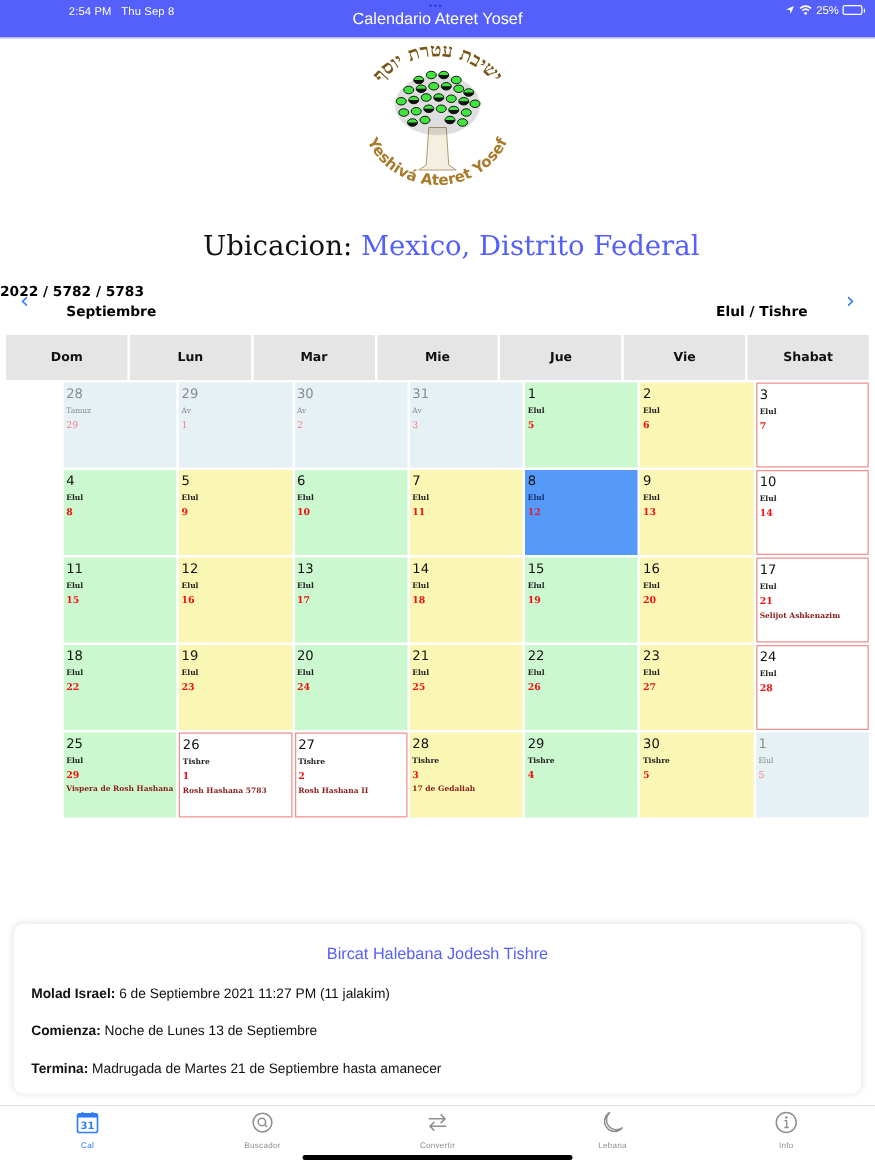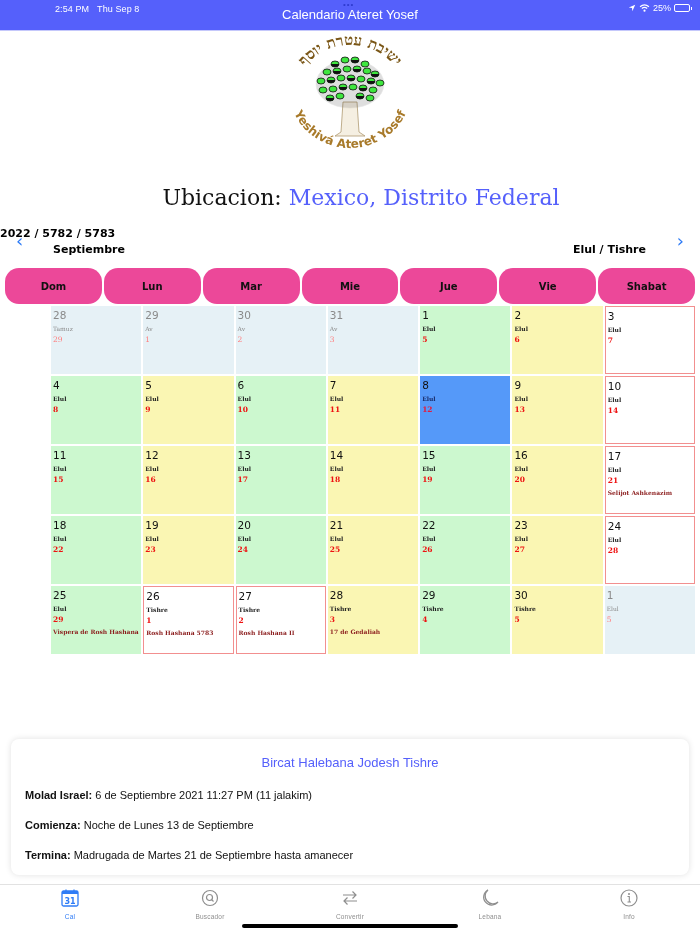--- a/index.html
+++ b/index.html
@@ -29,21 +29,21 @@
   .nav-prev, .nav-next { position: absolute; top: 232px; font-size: 18px; color: #2f7cf6; line-height: 18px; cursor: pointer; font-family: "DejaVu Sans", sans-serif; }
   .nav-prev { left: 16px; }
   .nav-next { right: 16px; }
   .years { position: absolute; left: 0; width: 680px; top: 227px; font-size: 11px; font-weight: bold; font-family: "DejaVu Sans", sans-serif; }
   .greg-month { position: absolute; left: 53px; top: 243px; font-size: 11px; font-weight: bold; font-family: "DejaVu Sans", sans-serif; }
   .heb-month { position: absolute; right: 54px; top: 243px; font-size: 11px; font-weight: bold; font-family: "DejaVu Sans", sans-serif; }
 
   
   .calendar { position: absolute; left: 5px; top: 268px; width: 690px; }
   .cal-head { display: grid; grid-template-columns: repeat(7, 1fr); gap: 2px; height: 36px; }
-  .cal-head .hd { background: #ec4899; display: flex; align-items: center; justify-content: center; font-size: 10px; font-weight: bold; font-family: "DejaVu Sans", sans-serif; color: #111; border-radius: 14px; }
+  .cal-head .hd { background: #e5e5e5; display: flex; align-items: center; justify-content: center; font-size: 10px; font-weight: bold; font-family: "DejaVu Sans", sans-serif; color: #111; }
   .cal-body { display: grid; grid-template-columns: repeat(7, 1fr); grid-auto-rows: 68px; gap: 2px; margin-top: 2px; padding-left: 46px; }
   .cell { position: relative; padding: 3px 2px; overflow: hidden; cursor: pointer; }
   .cell.green { background: #ccf8cf; }
   .cell.yellow { background: #faf6b3; }
   .cell.gray { background: #e6f1f6; }
   .cell.blue { background: #5599f9; }
   .cell.red-border { background: #ffffff; border: 1px solid #f28f8f; }
   .cell .gd { font-size: 10.5px; font-family: "DejaVu Sans", sans-serif; color: #111; line-height: 13px; }
   .cell.gray .gd { color: #8a8a8a; }
   .cell .hm { font-family: "DejaVu Serif", "Liberation Serif", serif; font-size: 6px; font-weight: bold; color: #222; margin-top: 3px; line-height: 8px; }

